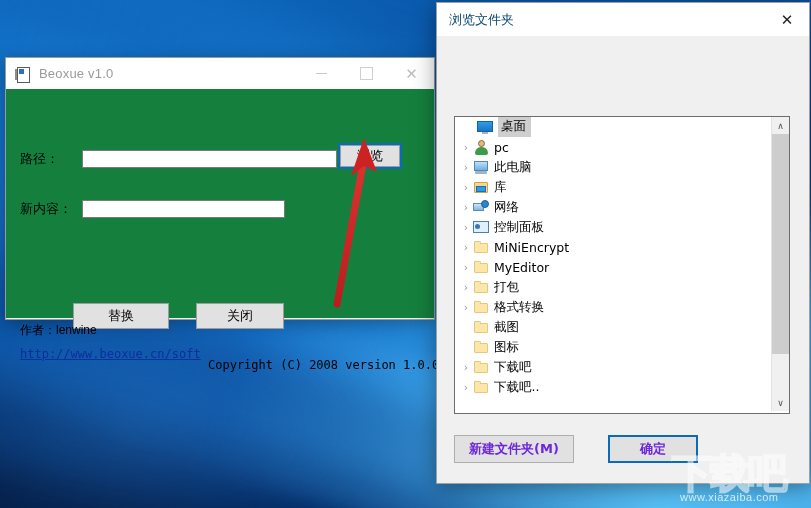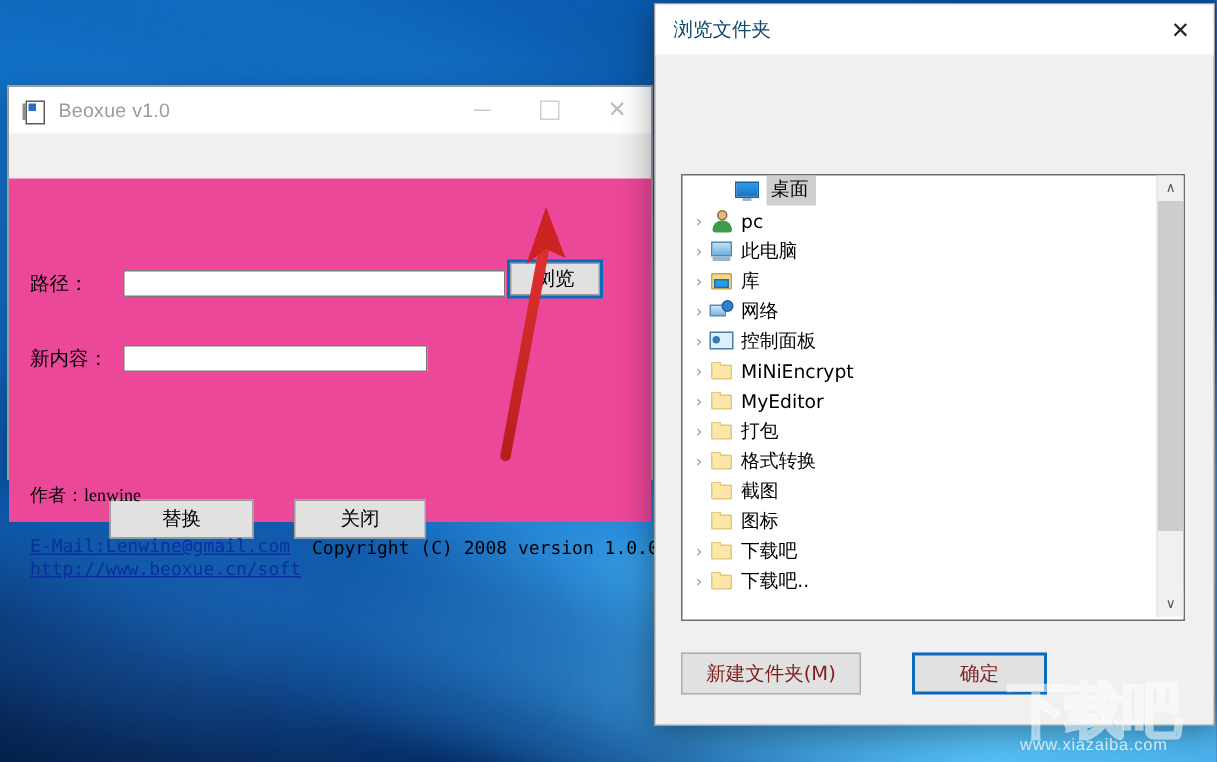--- a/index.html
+++ b/index.html
@@ -105,21 +105,21 @@
   #beoxue .wbtns { margin-left: auto; display: flex; height: 31px; }
   #beoxue .wbtn {
     width: 45px; height: 31px;
     display: flex; align-items: center; justify-content: center;
     color: #c4c4c4; font-size: 13px;
   }
   .glyph-min { width: 11px; height: 1px; background: #c8c8c8; display:block; }
   .glyph-max { width: 11px; height: 11px; border: 1px solid #cfcfcf; display:block; }
   .glyph-close { font-size: 15px; line-height: 1; color: #bdbdbd; }
 
-  #beoxue .body { position: relative; height: 229px; background: #ec4899; margin-top: 30px; }
+  #beoxue .body { position: relative; height: 229px; background: #15803d; }
 
   .field-row { position: absolute; display: flex; align-items: center; }
   .field-label {
     font-size: 13px; color: #000;
     font-family: "DejaVu Sans", "Liberation Sans", sans-serif;
   }
   .tinput {
     background: #ffffff;
     border: 1px solid #7a7a7a;
     height: 18px;
@@ -147,22 +147,22 @@
     position: absolute; left: 334px; top: 56px;
     width: 60px; height: 22px;
     outline: 2px solid #0a6bbd; outline-offset: 0px;
     background: #e1e1e1;
   }
   #replace-btn { position: absolute; left: 67px; top: 214px; width: 96px; height: 26px; }
   #close-btn   { position: absolute; left: 190px; top: 214px; width: 88px; height: 26px; text-align: right; }
 
   #beoxue .footer { position: absolute; left: 14px; top: 264px; }
   .author-line {
-    font-size: 12px; color: #000; margin-bottom: 18px;
-    font-family: Liberation Serif, serif;
+    font-size: 12px; color: #000; margin-bottom: 8px;
+    font-family: Liberation Sans, sans-serif;
   }
   .link-line {
     font-size: 12px; color: #0b2ea0; text-decoration: underline;
     font-family: "DejaVu Sans Mono", "Liberation Mono", monospace;
     display: block; margin-bottom: 1px;
   }
   #copyright {
     position: absolute; left: 202px; top: 300px;
     font-size: 12px; color: #000;
     font-family: "DejaVu Sans Mono", "Liberation Mono", monospace;
@@ -211,21 +211,21 @@
     font-family: "DejaVu Sans", "Liberation Sans", sans-serif;
     color: #000;
   }
   .tnode .arrow {
     width: 14px; flex: none; color: #9a9a9a; font-size: 11px;
     display: flex; align-items: center; justify-content: center;
   }
   .tnode .ico { width: 16px; height: 16px; flex: none; margin-right: 5px; position: relative; }
   .tnode .tlabel { white-space: nowrap; }
   .tnode.sel .tlabel { background: #cfcfcf; padding: 1px 5px 2px 3px; }
-  .tnode.root { padding-left: 21px; }
+  .tnode.root { padding-left: 8px; }
 
   
   .ico-monitor:before {
     content: ""; position: absolute; left: 0px; top: 2px; width: 16px; height: 11px;
     background: linear-gradient(#2e9bea,#1a74c4); border: 1px solid #1462a8; box-sizing: border-box;
   }
   .ico-monitor:after {
     content: ""; position: absolute; left: 5px; top: 13px; width: 6px; height: 2px; background: #9ab6cf;
   }
   .ico-user:before {
@@ -298,24 +298,25 @@
   #sb-thumb {
     position: absolute; left: 0; top: 17px; width: 17px; height: 220px;
     background: #cdcdcd;
   }
   #sb-down { position: absolute; bottom: 0; left: 0; }
 
   
   .dlg-btn {
     position: absolute;
     background: #e1e1e1; border: 1px solid #adadad;
-    font-size: 13px; color: #7f1d1d;
+    font-size: 13px; color: #6d28d9;
     display: flex; align-items: center; justify-content: center;
     font-family: "DejaVu Sans", "Liberation Sans", sans-serif;
     box-sizing: border-box;
+    font-weight: bold;
   }
   #newfolder-btn { left: 17px; top: 398px; width: 120px; height: 28px; }
   #ok-btn { left: 171px; top: 398px; width: 90px; height: 28px; border: 2px solid #0a6bbd; background: #e1e1e1; }
   #cancel-btn { left: 274px; top: 398px; width: 76px; height: 28px; }
 
   
   #watermark {
     position: absolute; left: 672px; top: 446px; width: 139px; height: 62px;
     pointer-events: none;
   }
@@ -383,21 +384,20 @@
     </div>
 
     <div class="gbtn" id="browse-btn">浏览</div>
     <div class="gbtn" id="replace-btn">替换</div>
     <div class="gbtn" id="close-btn">关闭</div>
 
   </div>
 
   <div class="footer">
     <div class="author-line">作者：lenwine</div>
-    <a class="link-line" href="#">E-Mail:Lenwine@gmail.com</a>
     <a class="link-line" href="#">http://www.beoxue.cn/soft</a>
   </div>
   <div id="copyright">Copyright (C) 2008 version 1.0.0</div>
 </div>
 
 <svg id="arrow" viewBox="0 0 110 190">
   <defs>
     <linearGradient id="agrad" x1="0" y1="1" x2="0" y2="0">
       <stop offset="0%" stop-color="#b81e1e"></stop>
       <stop offset="100%" stop-color="#e03030"></stop>

